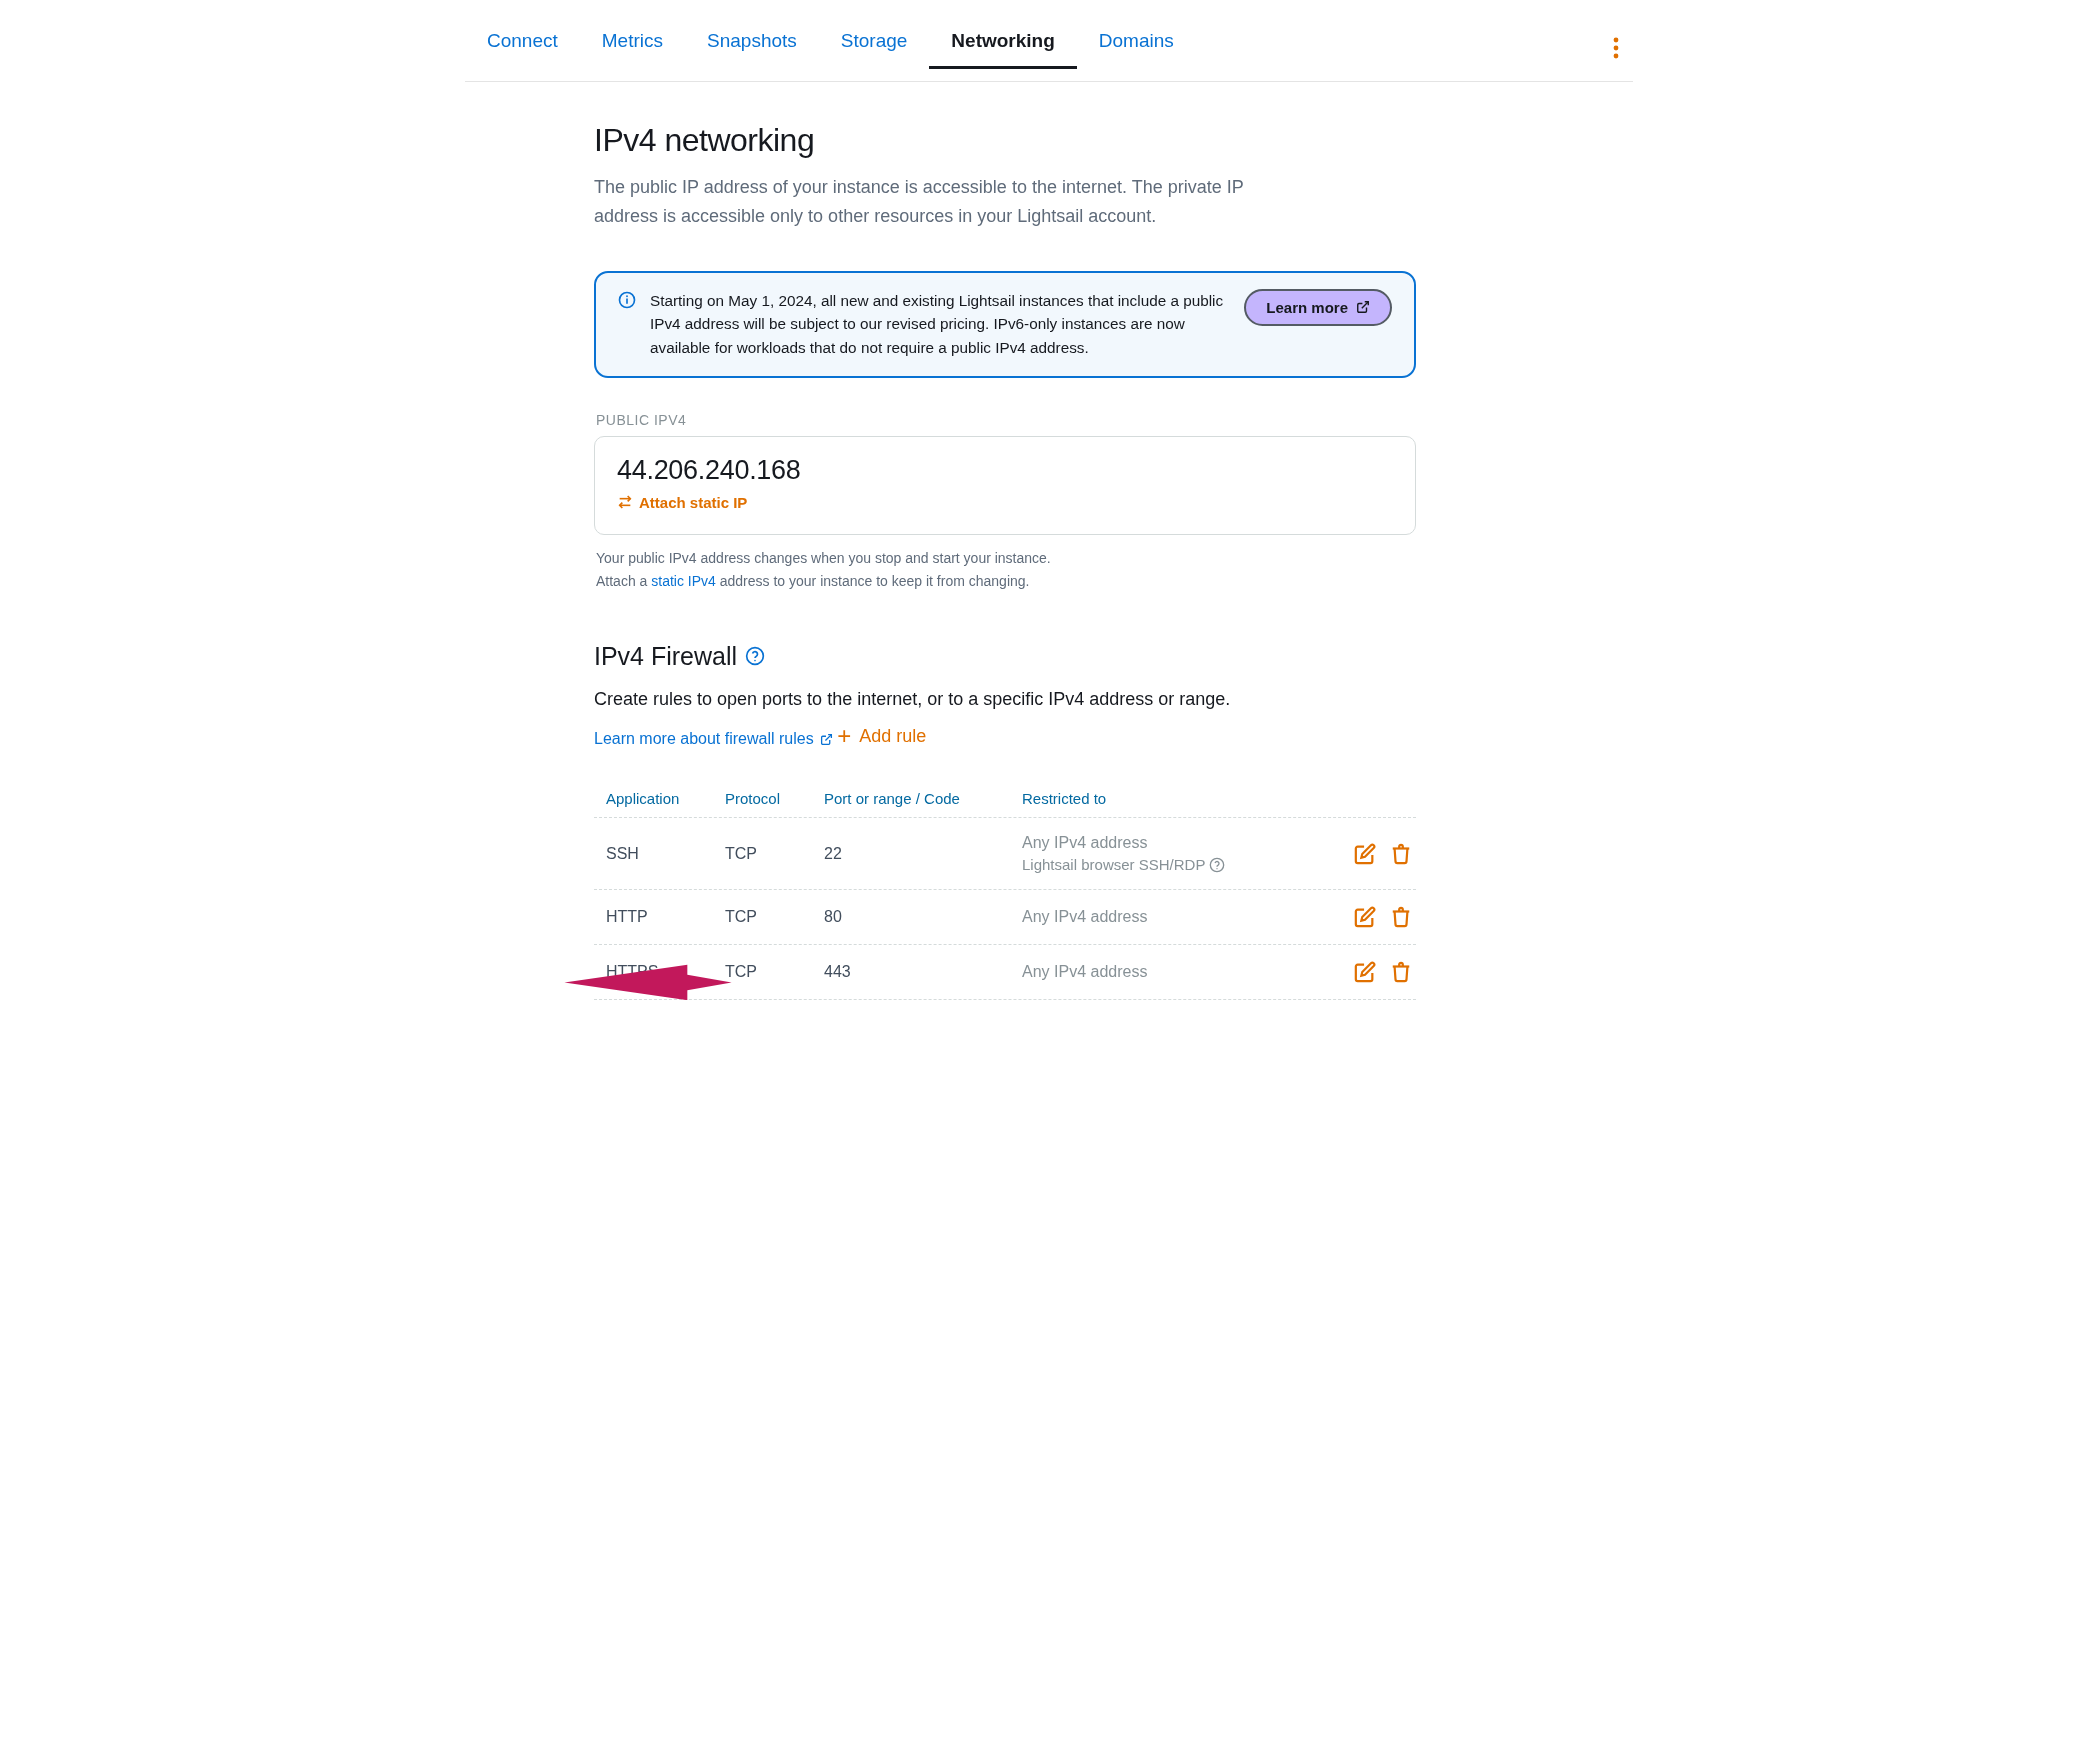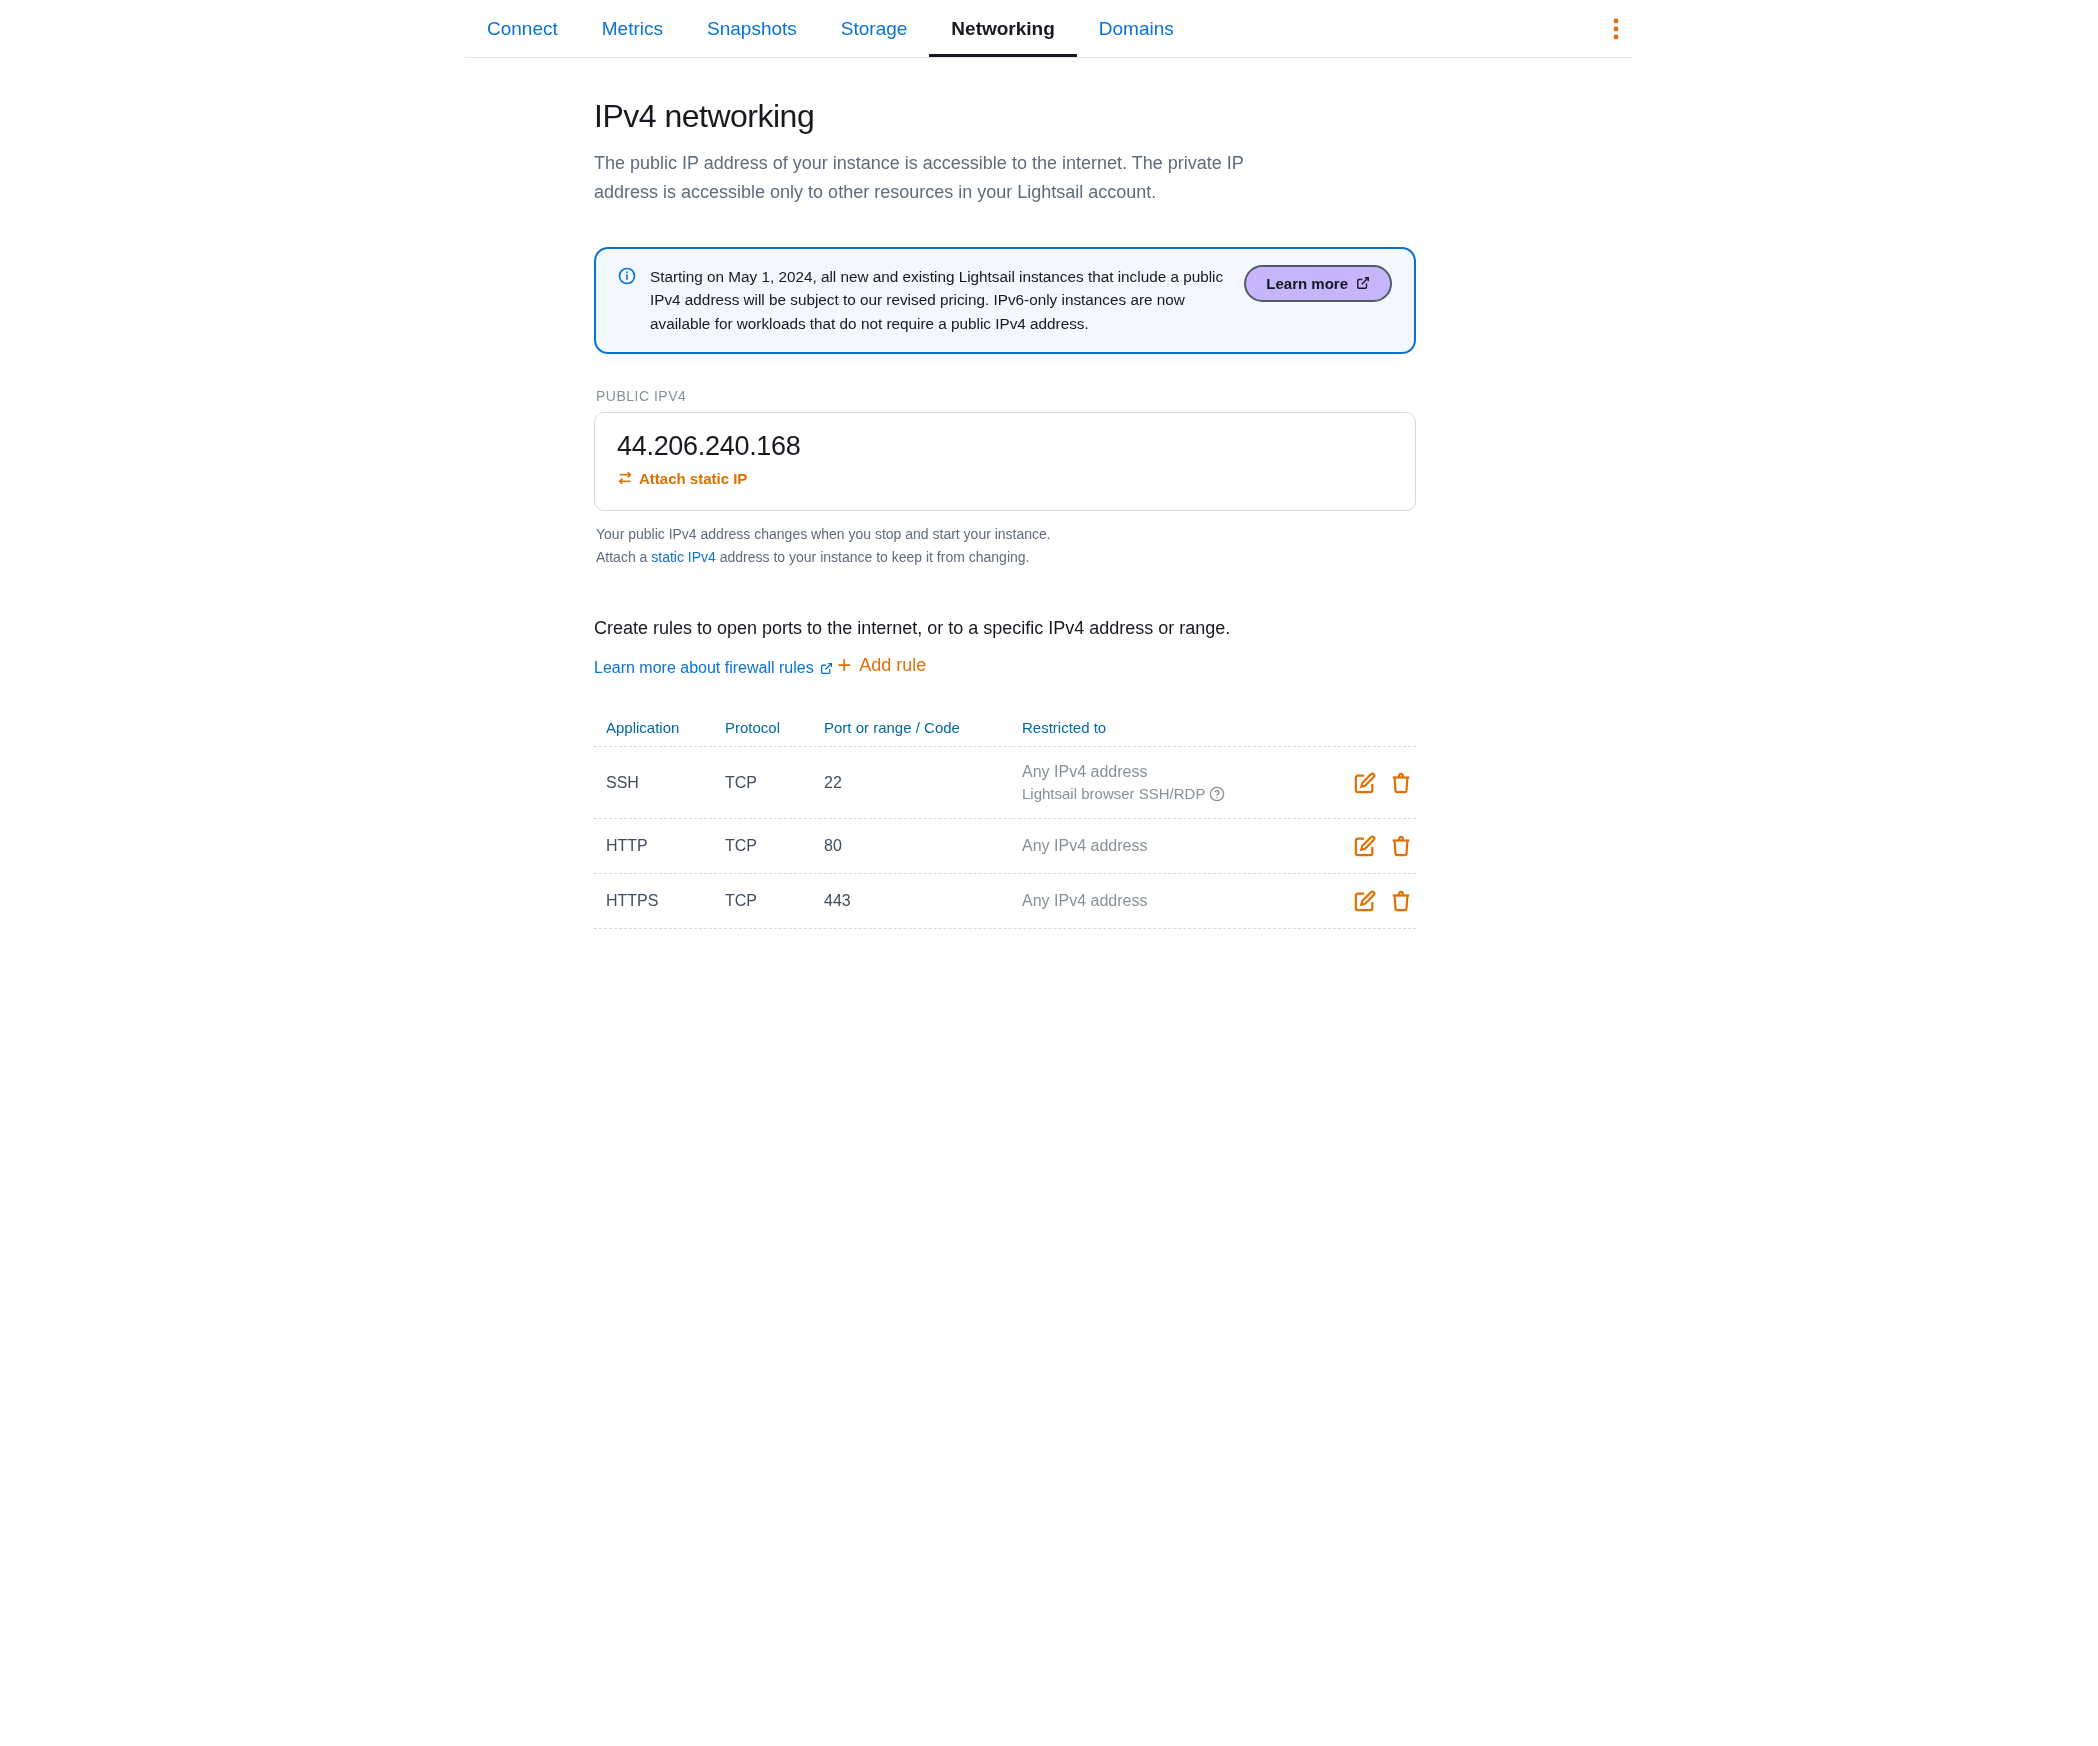--- a/index.html
+++ b/index.html
@@ -1,19 +1,19 @@
 <!DOCTYPE html>
 <html><head>
 <meta charset="utf-8">
 <style>
   * { box-sizing: border-box; }
   html, body { margin: 0; padding: 0; font-family: -apple-system, BlinkMacSystemFont, "Segoe UI", "Helvetica Neue", Arial, sans-serif; color: #16191f; }
   body { background: #fff; }
   .page { width: 1188px; margin: 0 auto; padding: 0 10px; position: relative; }
-  .tabs { display: flex; align-items: center; border-bottom: 1px solid #e4e4e4; padding: 0 0; }
+  .tabs { display: flex; align-items: flex-end; border-bottom: 1px solid #e4e4e4; padding: 12px 0; }
   .tab { padding: 18px 22px 14px 22px; font-size: 19px; color: #0972d3; cursor: pointer; border-bottom: 3px solid transparent; }
   .tab.active { color: #16191f; font-weight: 700; border-bottom: 3px solid #16191f; }
   .more-menu { margin-left: auto; padding: 10px 14px; cursor: pointer; color: #e07000; }
   .more-menu svg { display:block; }
   .content { max-width: 822px; margin: 0 auto 0 129px; padding-top: 40px; }
   h1 { font-size: 32px; font-weight: 400; margin: 0 0 14px 0; letter-spacing: -0.5px; }
   .subtitle { font-size: 18px; color: #5f6b7a; line-height: 1.6; margin: 0 0 40px 0; max-width: 673px; }
   .notice { border: 2px solid #0972d3; border-radius: 14px; background: #f2f8fd; padding: 16px 22px; display: flex; align-items: flex-start; gap: 14px; margin-bottom: 34px; }
   .notice .info-icon { flex: 0 0 auto; color: #0972d3; margin-top: 2px; }
   .notice-body { flex: 1 1 auto; font-size: 15.3px; font-weight: 400; color: #16191f; line-height: 1.55; }
@@ -114,20 +114,28 @@
           </a>
         </div>
       </div>
     </div>
 
     <div class="helper">
       <span>Your public IPv4 address changes when you stop and start your instance.</span><br>
       <span>Attach a </span><a>static IPv4</a><span> address to your instance to keep it from changing.</span>
     </div>
 
+    <h2>
+      <span>IPv4 Firewall</span>
+      <svg class="h2-help" viewBox="0 0 24 24" fill="none" stroke="currentColor" stroke-width="2">
+          <circle cx="12" cy="12" r="10"></circle>
+          <path d="M9.1 9a3 3 0 1 1 4.2 3.5c-.9.5-1.3 1-1.3 2"></path>
+          <circle cx="12" cy="17.5" r="1" fill="currentColor" stroke="none"></circle>
+        </svg>
+    </h2>
     <p class="section-sub">Create rules to open ports to the internet, or to a specific IPv4 address or range.</p>
     <a class="learn-link">
       <span>Learn more about firewall rules</span>
       <svg class="ext-icon" viewBox="0 0 24 24" fill="none" stroke="currentColor" stroke-width="2.4">
           <path d="M18 13v6a2 2 0 0 1-2 2H5a2 2 0 0 1-2-2V8a2 2 0 0 1 2-2h6"></path>
           <polyline points="15 3 21 3 21 9"></polyline>
           <line x1="10" y1="14" x2="21" y2="3"></line>
         </svg>
     </a>
 

